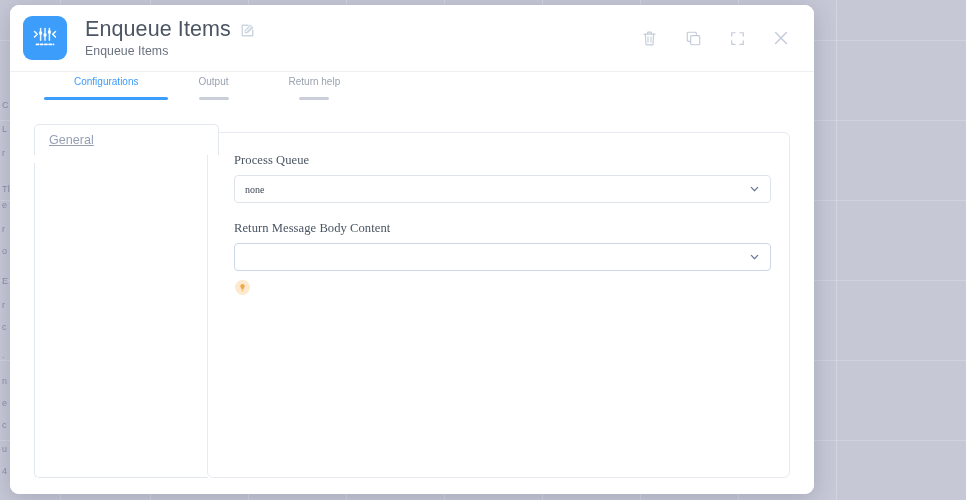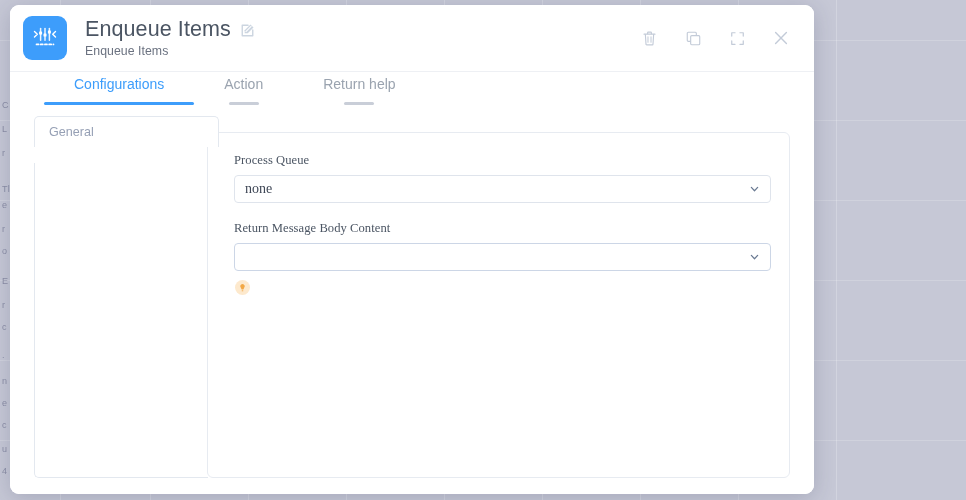--- a/index.html
+++ b/index.html
@@ -131,21 +131,21 @@
     display: flex;
     align-items: flex-start;
     padding-left: 34px;
     background: #fff;
     position: relative;
   }
   .tab {
     position: relative;
     padding: 4px 0 0 0;
     margin-right: 0;
-    font-size: 14px;
+    font-size: 10px;
     color: #9aa3af;
     cursor: pointer;
     text-align: center;
     line-height: 1.2;
   }
   .tab .tab-label { display: block; padding: 0 30px; }
   .tab .tab-underline {
     display: block;
     height: 3px;
     border-radius: 2px;
@@ -161,34 +161,35 @@
 
   
   .modal-body {
     flex: 1 1 auto;
     position: relative;
     background: #fff;
   }
   .section-tab {
     position: absolute;
     left: 24px;
-    top: 2px;
+    top: 10px;
     width: 185px;
     height: 31px;
     border: 1px solid #e3e8ef;
     border-bottom: none;
     border-radius: 5px 5px 0 0;
     background: #fff;
     display: flex;
     align-items: center;
     padding-left: 14px;
     font-size: 12.6px;
     color: #96a0b5;
     cursor: pointer;
     z-index: 3;
+    text-decoration: underline;
   }
   .content-panel {
     position: absolute;
     left: 197px;
     top: 18px;
     right: 24px;
     bottom: 16px;
     border: 1px solid #e7ebf1;
     border-radius: 6px;
     background: #fff;
@@ -222,21 +223,21 @@
   }
   .select-box {
     position: relative;
     height: 28px;
     border: 1px solid #dfe4ec;
     border-radius: 4px;
     background: #fff;
     display: flex;
     align-items: center;
     padding: 0 28px 0 10px;
-    font-size: 14px;
+    font-size: 10px;
     color: #3f4756;
     cursor: pointer;
   }
   .select-box.focused { border-color: #ccd6e6; }
   .select-box .chev {
     position: absolute;
     right: 9px;
     top: 50%;
     transform: translateY(-50%);
     color: #6b7b93;
@@ -367,21 +368,21 @@
       </div>
     </div>
   </div>
 
   <div class="tabs-bar">
     <div class="tab active">
       <span class="tab-label">Configurations</span>
       <span class="tab-underline"></span>
     </div>
     <div class="tab">
-      <span class="tab-label">Action</span>
+      <span class="tab-label">Output</span>
       <span class="tab-underline"></span>
     </div>
     <div class="tab">
       <span class="tab-label">Return help</span>
       <span class="tab-underline"></span>
     </div>
   </div>
 
   <div class="modal-body">
 

